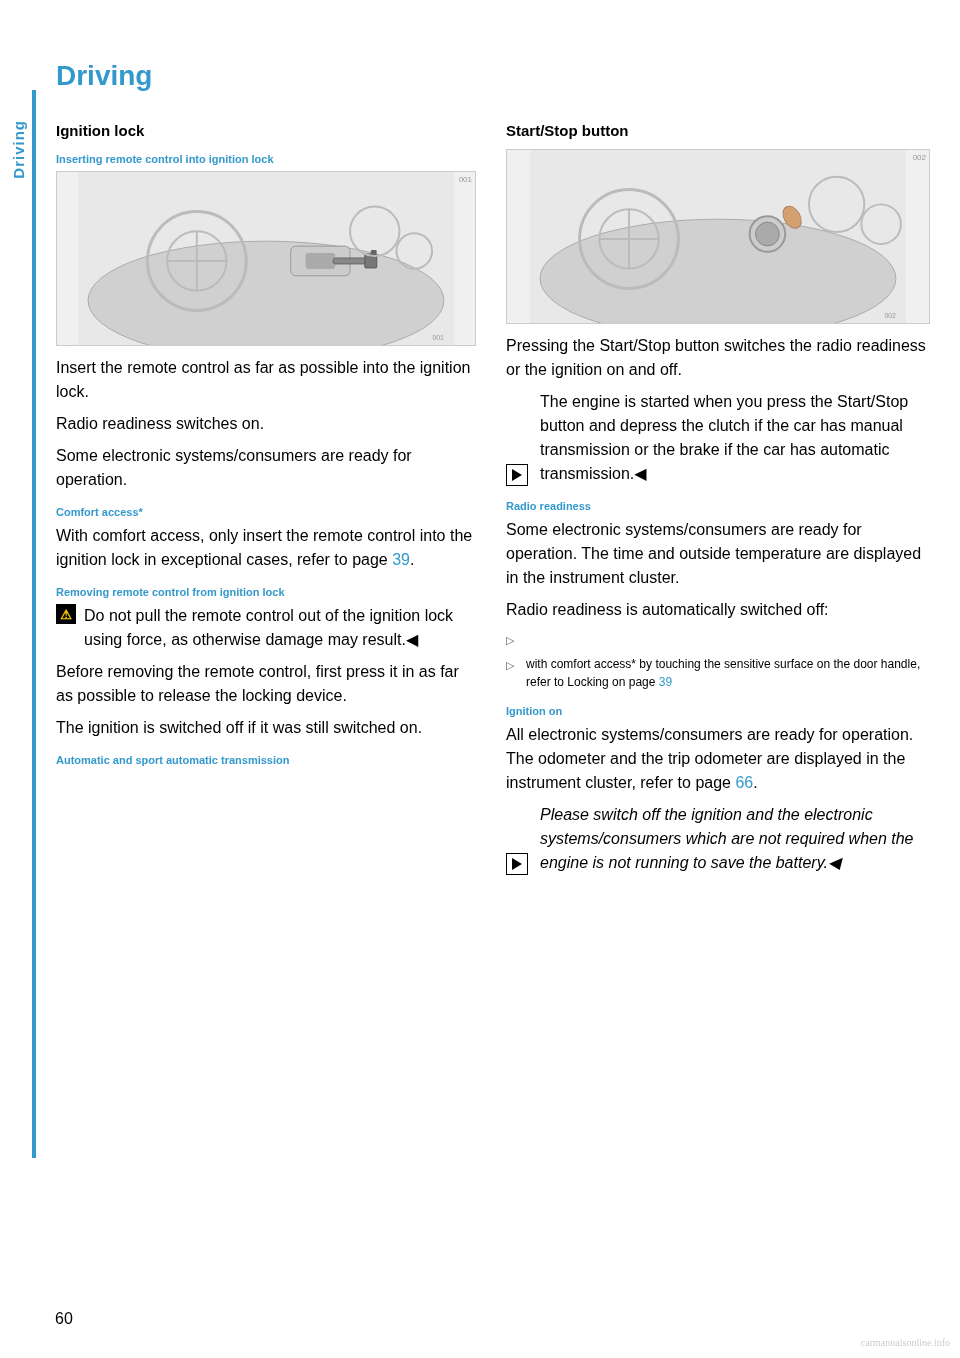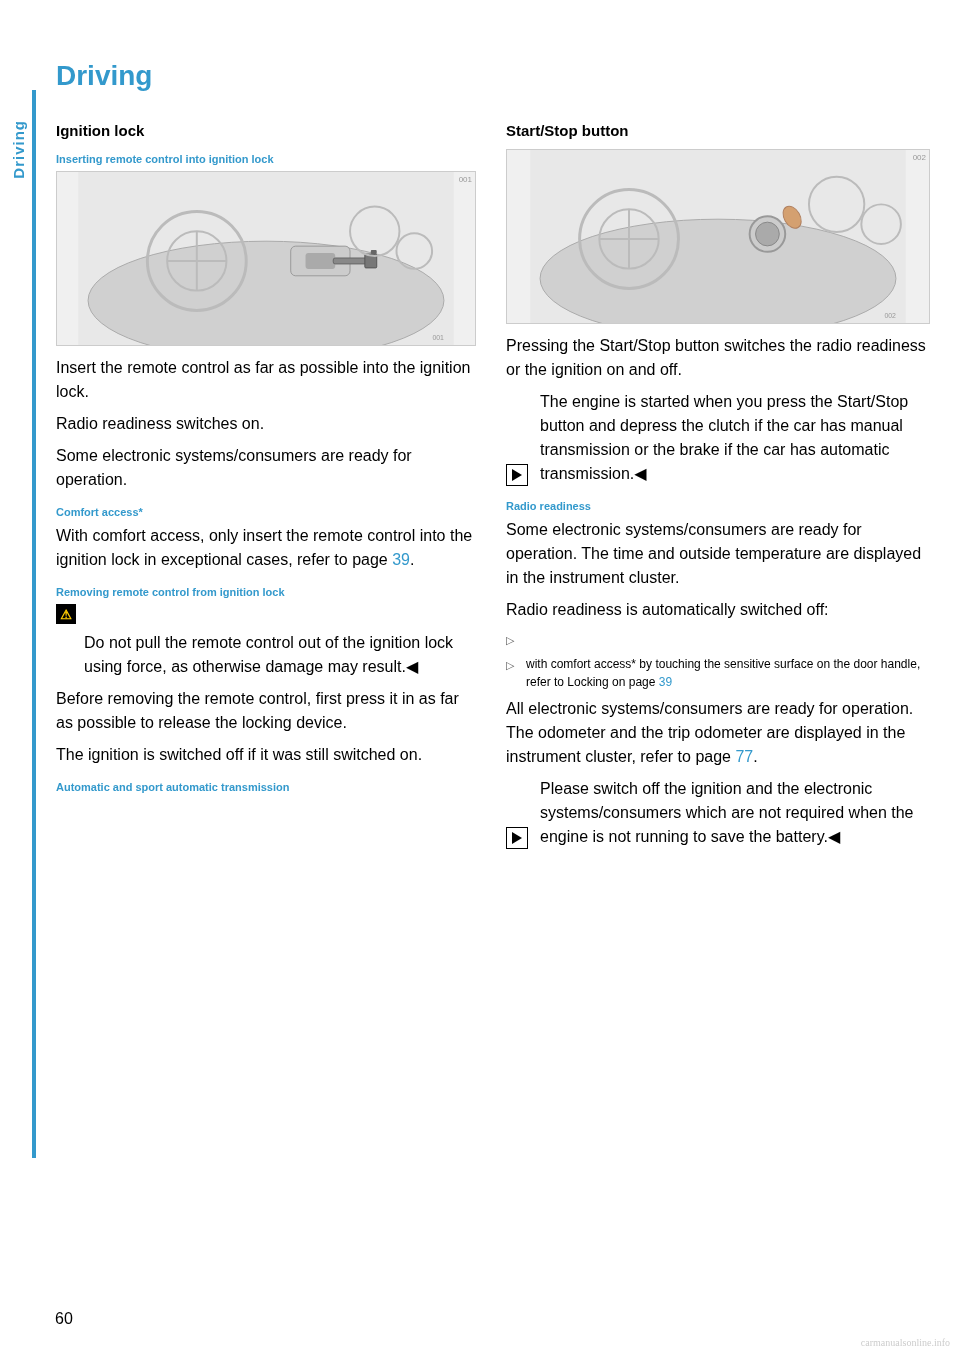--- a/index.html
+++ b/index.html
@@ -249,21 +249,21 @@
         <div class="body-text">Radio readiness switches on.</div>
         <div class="body-text">Some electronic systems/consumers are ready for operation.</div>
 
         <div class="subsection-heading">Comfort access*</div>
         <div class="body-text">With comfort access, only insert the remote control into the ignition lock in exceptional cases, refer to page <span class="link-blue">39</span>.</div>
 
         <div class="subsection-heading">Removing remote control from ignition lock</div>
 
         <div class="warning-box">
           <div class="warning-icon">⚠</div>
-          <div class="body-text" style="margin-bottom:0;margin-top:27px;">Do not pull the remote control out of the ignition lock using force, as otherwise damage may result.◀</div>
+          <div class="body-text" style="margin-bottom:0;">Do not pull the remote control out of the ignition lock using force, as otherwise damage may result.◀</div>
         </div>
 
         <div class="body-text">Before removing the remote control, first press it in as far as possible to release the locking device.</div>
         <div class="body-text">The ignition is switched off if it was still switched on.</div>
 
         <div class="subsection-heading">Automatic and sport automatic transmission</div>
 
       </div>
 
       <div class="col-right">
@@ -309,28 +309,29 @@
 
         <div class="bullet-item">
           <span class="bullet-arrow">▷</span>
         </div>
 
         <div class="bullet-item">
           <span class="bullet-arrow">▷</span>
           <span>with comfort access* by touching the sensitive surface on the door handle, refer to Locking on page <span class="link-blue">39</span></span>
         </div>
 
-
-        <div class="body-text">All electronic systems/consumers are ready for operation. The odometer and the trip odometer are displayed in the instrument cluster, refer to page <span class="link-blue">77</span>.</div>
+        <div class="subsection-heading">Ignition on</div>
+
+        <div class="body-text">All electronic systems/consumers are ready for operation. The odometer and the trip odometer are displayed in the instrument cluster, refer to page <span class="link-blue">66</span>.</div>
 
         <div class="note-box">
           <div class="note-arrow">
             <div class="note-arrow-inner"></div>
           </div>
-          <div class="body-text" style="margin-bottom:0;">Please switch off the ignition and the electronic systems/consumers which are not required when the engine is not running to save the battery.◀</div>
+          <div class="body-text" style="margin-bottom:0;font-style:italic;">Please switch off the ignition and the electronic systems/consumers which are not required when the engine is not running to save the battery.◀</div>
         </div>
 
       </div>
     </div>
   </div>
 
   <div class="page-number">60</div>
 
   <div class="watermark">carmanualsonline.info</div>
 </div>

